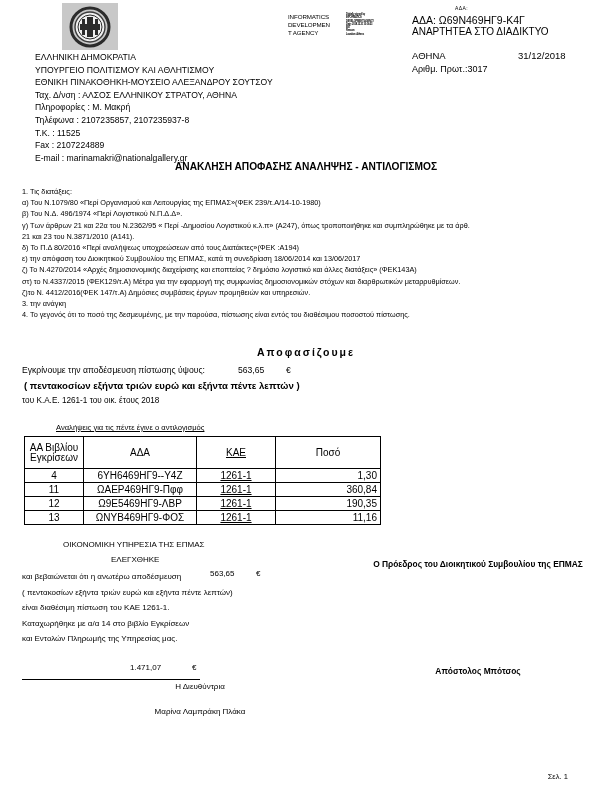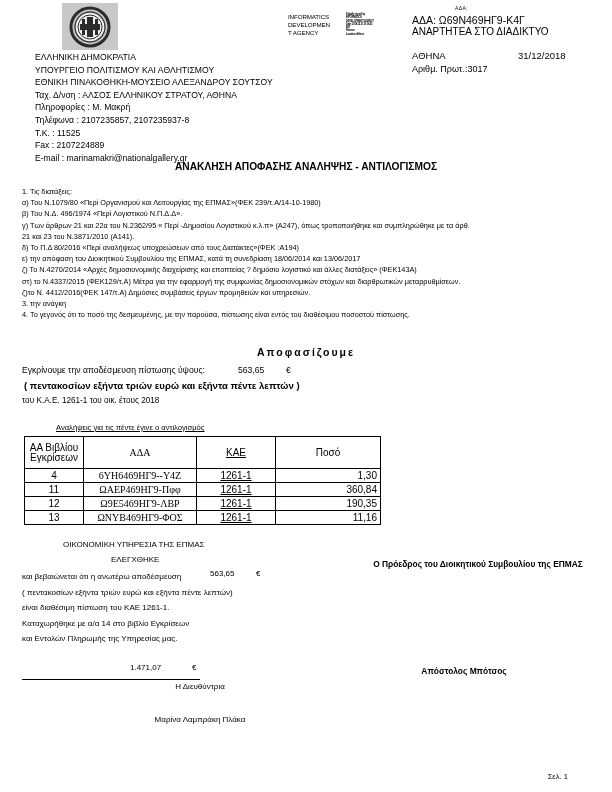--- a/index.html
+++ b/index.html
@@ -203,21 +203,21 @@
     font-weight: normal;
   }
   .tbl th {
     text-align: center;
     height: 31px;
     vertical-align: middle;
     line-height: 9.6px;
   }
   .tbl td { height: 13px; }
   .col-aa    { width: 52px;  text-align: center; }
-  .col-ada   { width: 106px; text-align: center; font-family: Liberation Serif, serif; }
+  .col-ada   { width: 106px; text-align: center; }
   .col-kae   { width: 72px;  text-align: center; text-decoration: underline; }
   .col-poso  { width: 98px;  text-align: right; padding-right: 5px; }
 
   
   .fin-head1 {
     position: absolute;
     left: 63px;
     top: 540px;
     font-size: 8px;
   }
@@ -274,37 +274,36 @@
     text-align: center;
     font-size: 8px;
   }
   .director-name {
     position: absolute;
     left: 0;
     top: 707px;
     width: 400px;
     text-align: center;
     font-size: 8px;
-    margin-top: 8px;
   }
 
   
   .pres-title {
     position: absolute;
     left: 360px;
     top: 558px;
     width: 236px;
     text-align: center;
     font-size: 8.4px;
     font-weight: bold;
     line-height: 12.4px;
   }
   .pres-name {
     position: absolute;
-    left: 346px;
+    left: 360px;
     top: 666px;
     width: 236px;
     text-align: center;
     font-size: 8.4px;
     font-weight: bold;
   }
 
   
   .footer {
     position: absolute;

